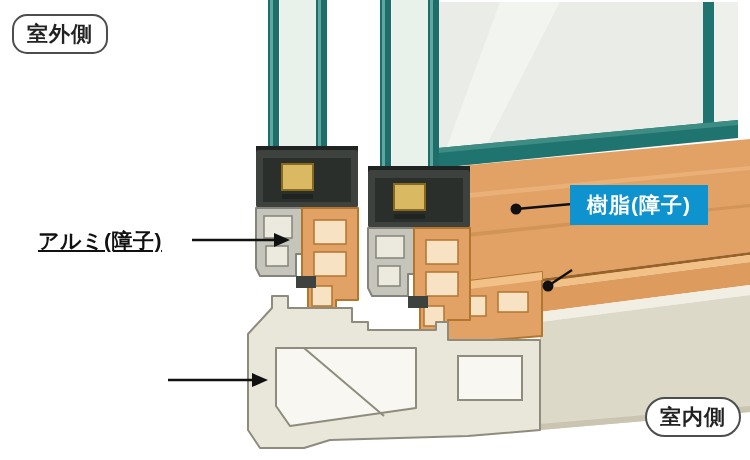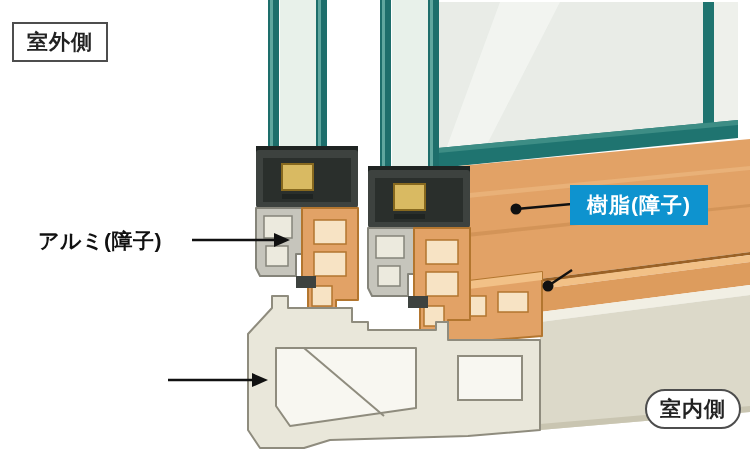--- a/index.html
+++ b/index.html
@@ -115,23 +115,23 @@
       <polygon points="252,373 268,380 252,387" fill="#111"></polygon>
 
       <circle cx="516" cy="209" r="5.5" fill="#111"></circle>
       <line x1="516" y1="209" x2="572" y2="204" stroke="#111" stroke-width="2.5"></line>
 
       <circle cx="548" cy="286" r="5.5" fill="#111"></circle>
       <line x1="548" y1="286" x2="572" y2="270" stroke="#111" stroke-width="2.5"></line>
     </g>
   </svg>
 
-  <div class="side-box" style="left:12px;top:22px;">室外側</div>
+  <div class="side-box" style="left:12px;top:14px;border-radius:15px;">室外側</div>
 
-  <div class="side-box" style="left:645px;top:389px;border-radius:20px;">室内側</div>
+  <div class="side-box" style="left:645px;top:397px;border-radius:20px;">室内側</div>
 
-  <div class="plain-label" style="left:38px;top:227px;">アルミ(障子)</div>
+  <div class="plain-label" style="left:38px;top:227px;text-decoration:underline;">アルミ(障子)</div>
 
 
   <div class="blue-label" style="left:570px;top:185px;">樹脂(障子)</div>
 
 
 </div>
 
 </body></html>

